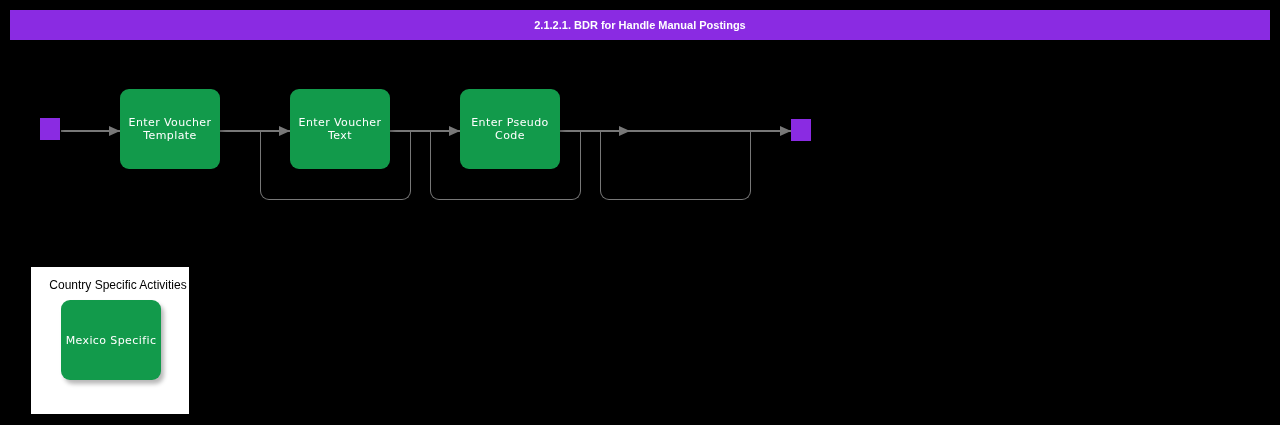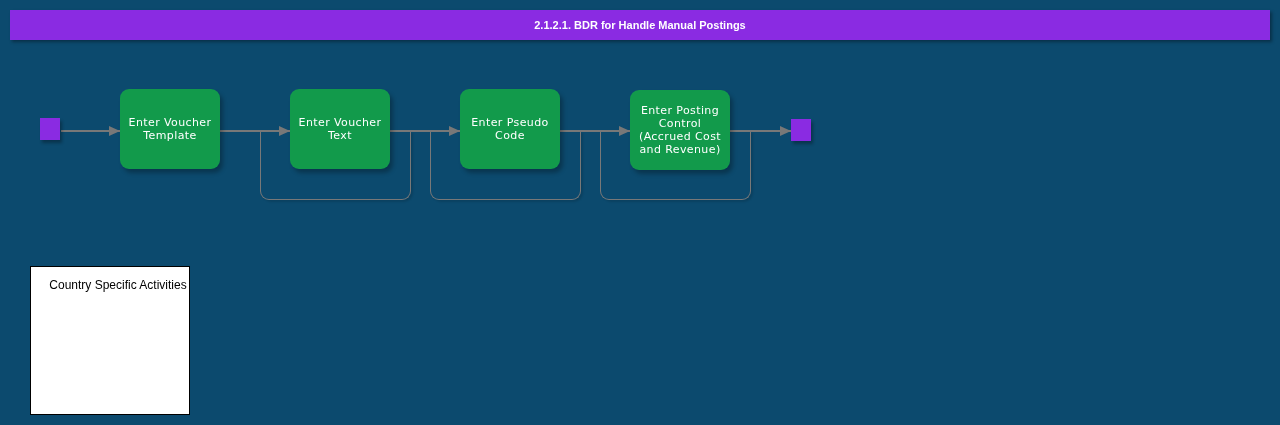--- a/index.html
+++ b/index.html
@@ -3,21 +3,21 @@
 <meta charset="utf-8">
 <style>
   :root{
     --title-bar:#8A2BE2;
     --task:#129A4B;
     --connector:#787878;
     --node:#8A2BE2;
   }
   html,body{margin:0;padding:0;background:#fff;}
   .canvas{
-    position:relative;width:1280px;height:425px;background:#0c4a6e;overflow:hidden;
+    position:relative;width:1280px;height:425px;background:#000000;overflow:hidden;
     font-family:"DejaVu Sans",sans-serif;
   }
   .titlebar{
     position:absolute;left:10px;top:10px;width:1260px;height:30px;
     background:var(--title-bar);color:#fff;
     display:flex;align-items:center;justify-content:center;
     font-family:"Liberation Sans",sans-serif;font-size:11px;font-weight:bold;
     box-shadow:2px 2px 3px rgba(0,0,0,0.35);
   }
   .main-line{
@@ -84,22 +84,19 @@
 
   <div class="task" style="left:120px;top:89px;">Enter Voucher
 Template</div>
 
   <div class="task" style="left:290px;top:89px;">Enter Voucher
 Text</div>
 
   <div class="task" style="left:460px;top:89px;">Enter Pseudo
 Code</div>
 
-  <div class="task" style="left:630px;top:90px;">Enter Posting
-Control
-(Accrued Cost
-and Revenue)</div>
 
   <div class="country-panel">
     <div class="country-title">Country Specific Activities</div>
+    <div class="task task-mexico">Mexico Specific</div>
   </div>
 
 </div>
 
 </body></html>

